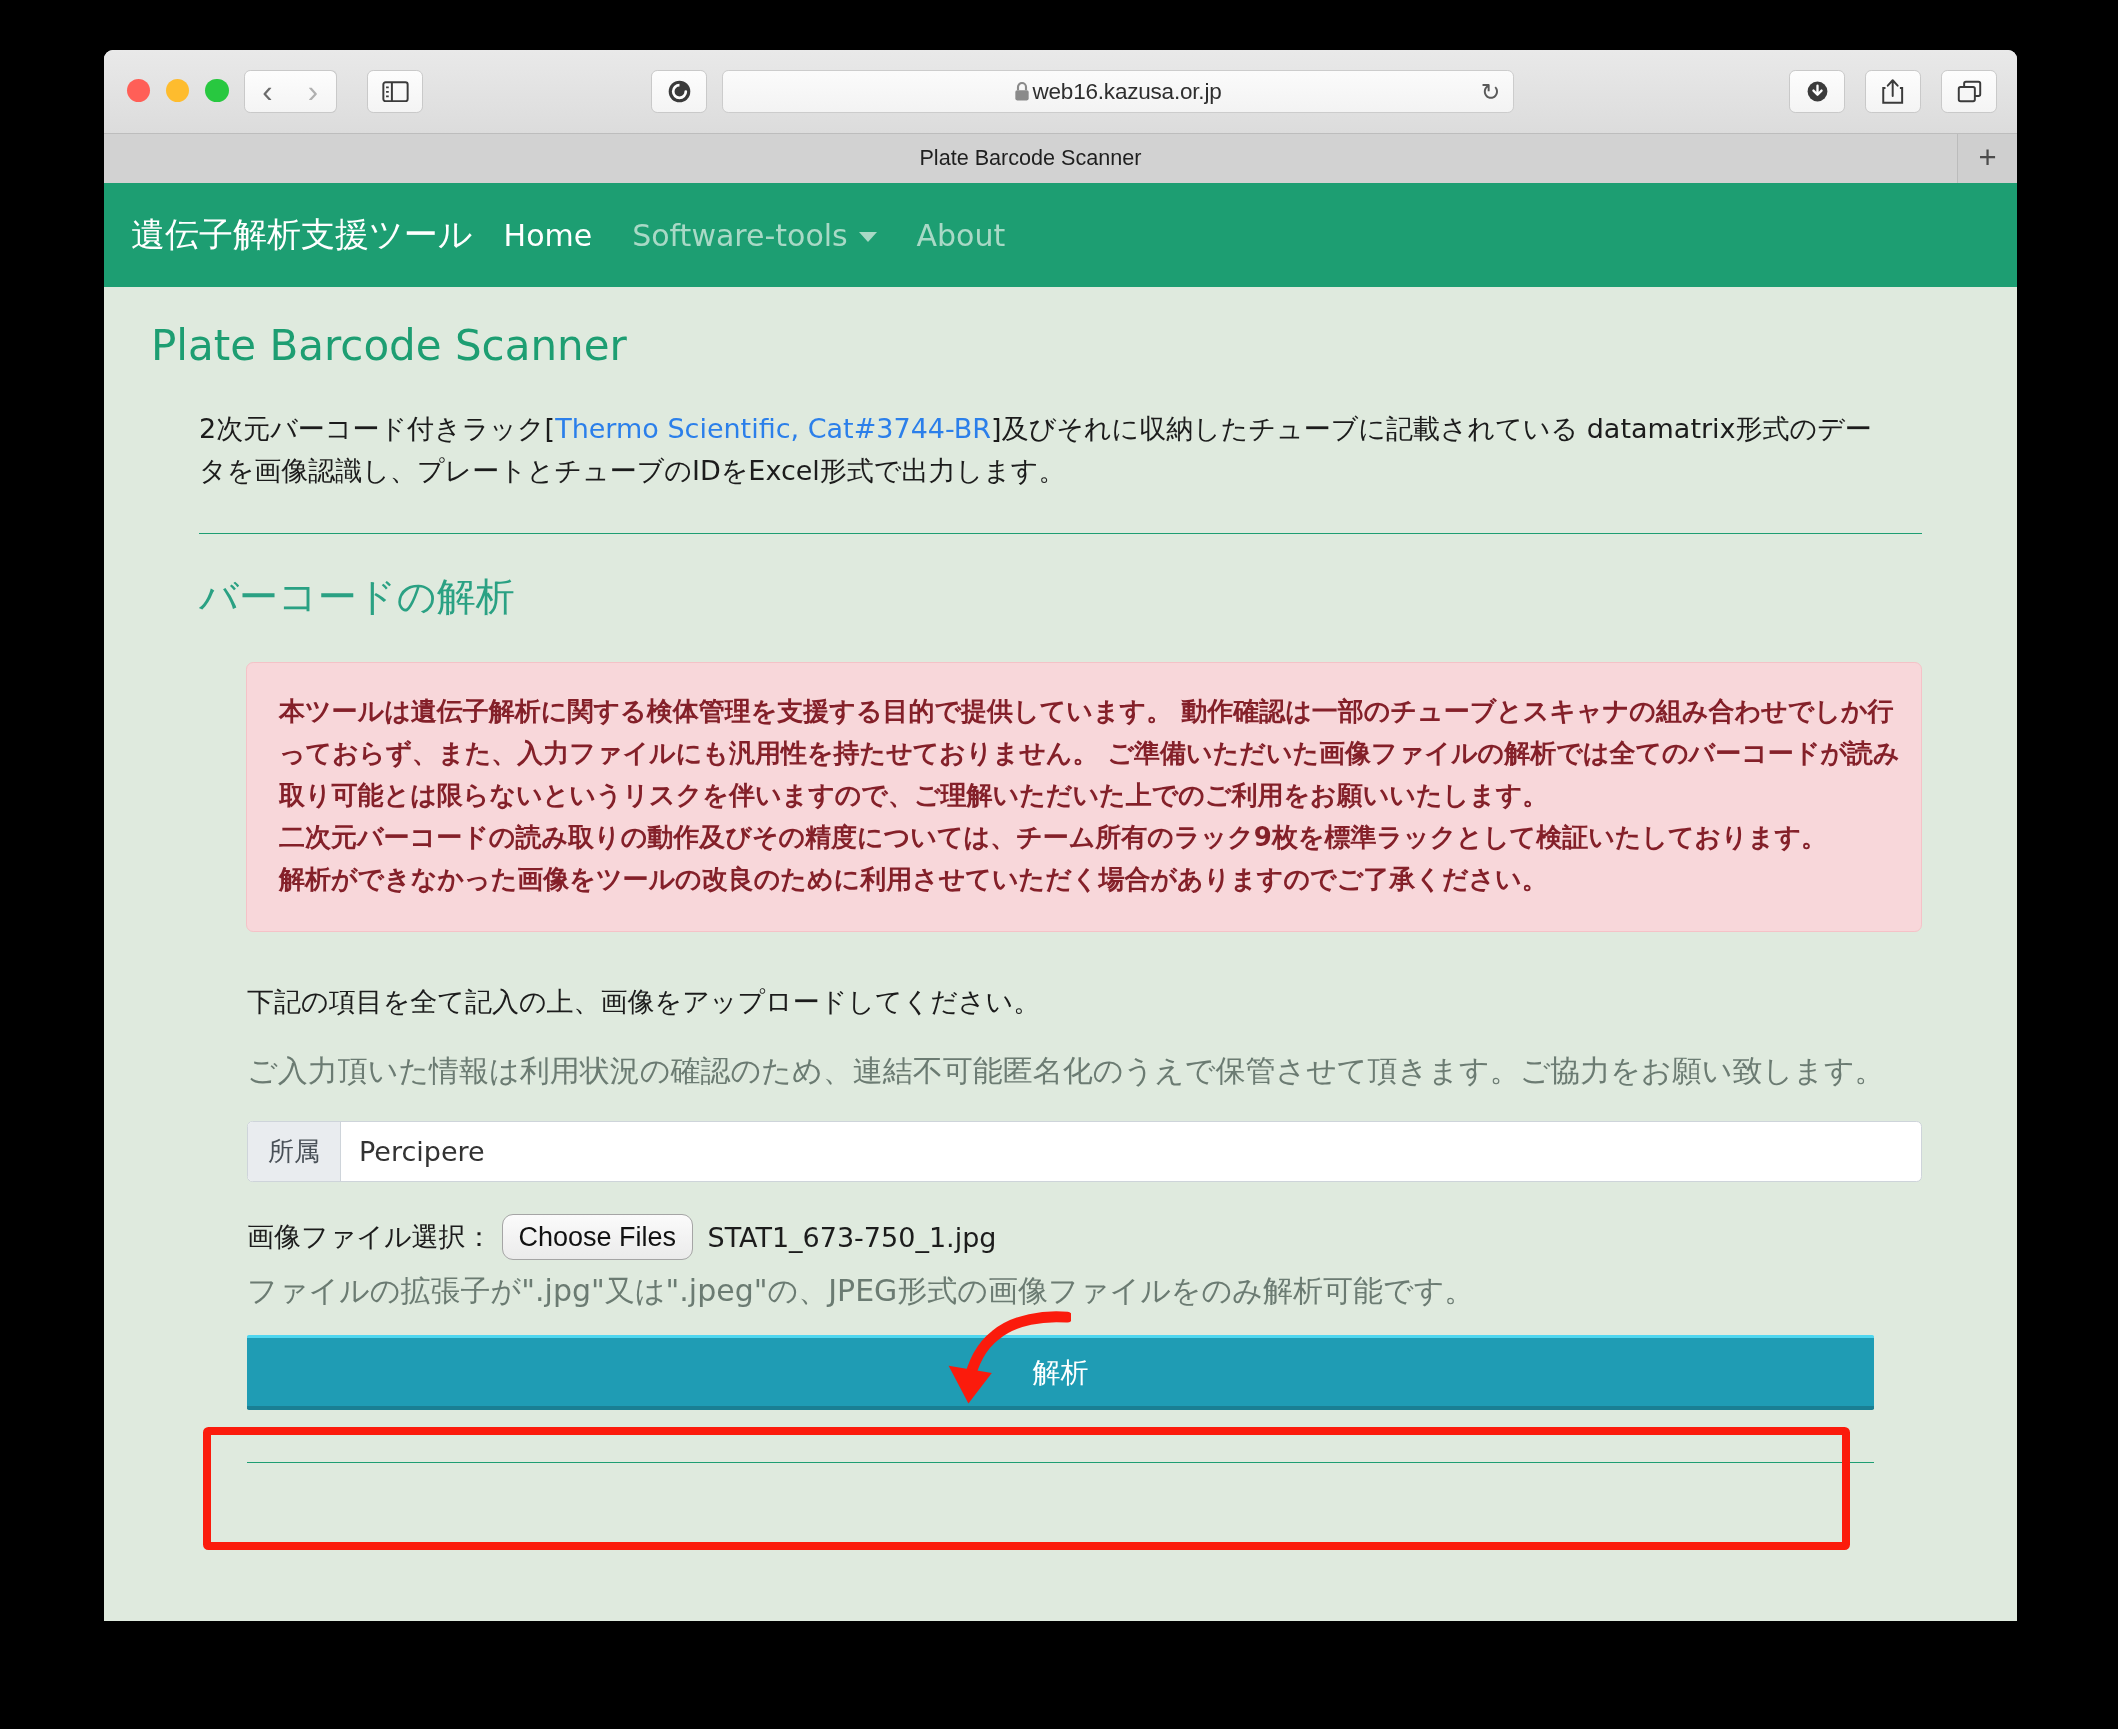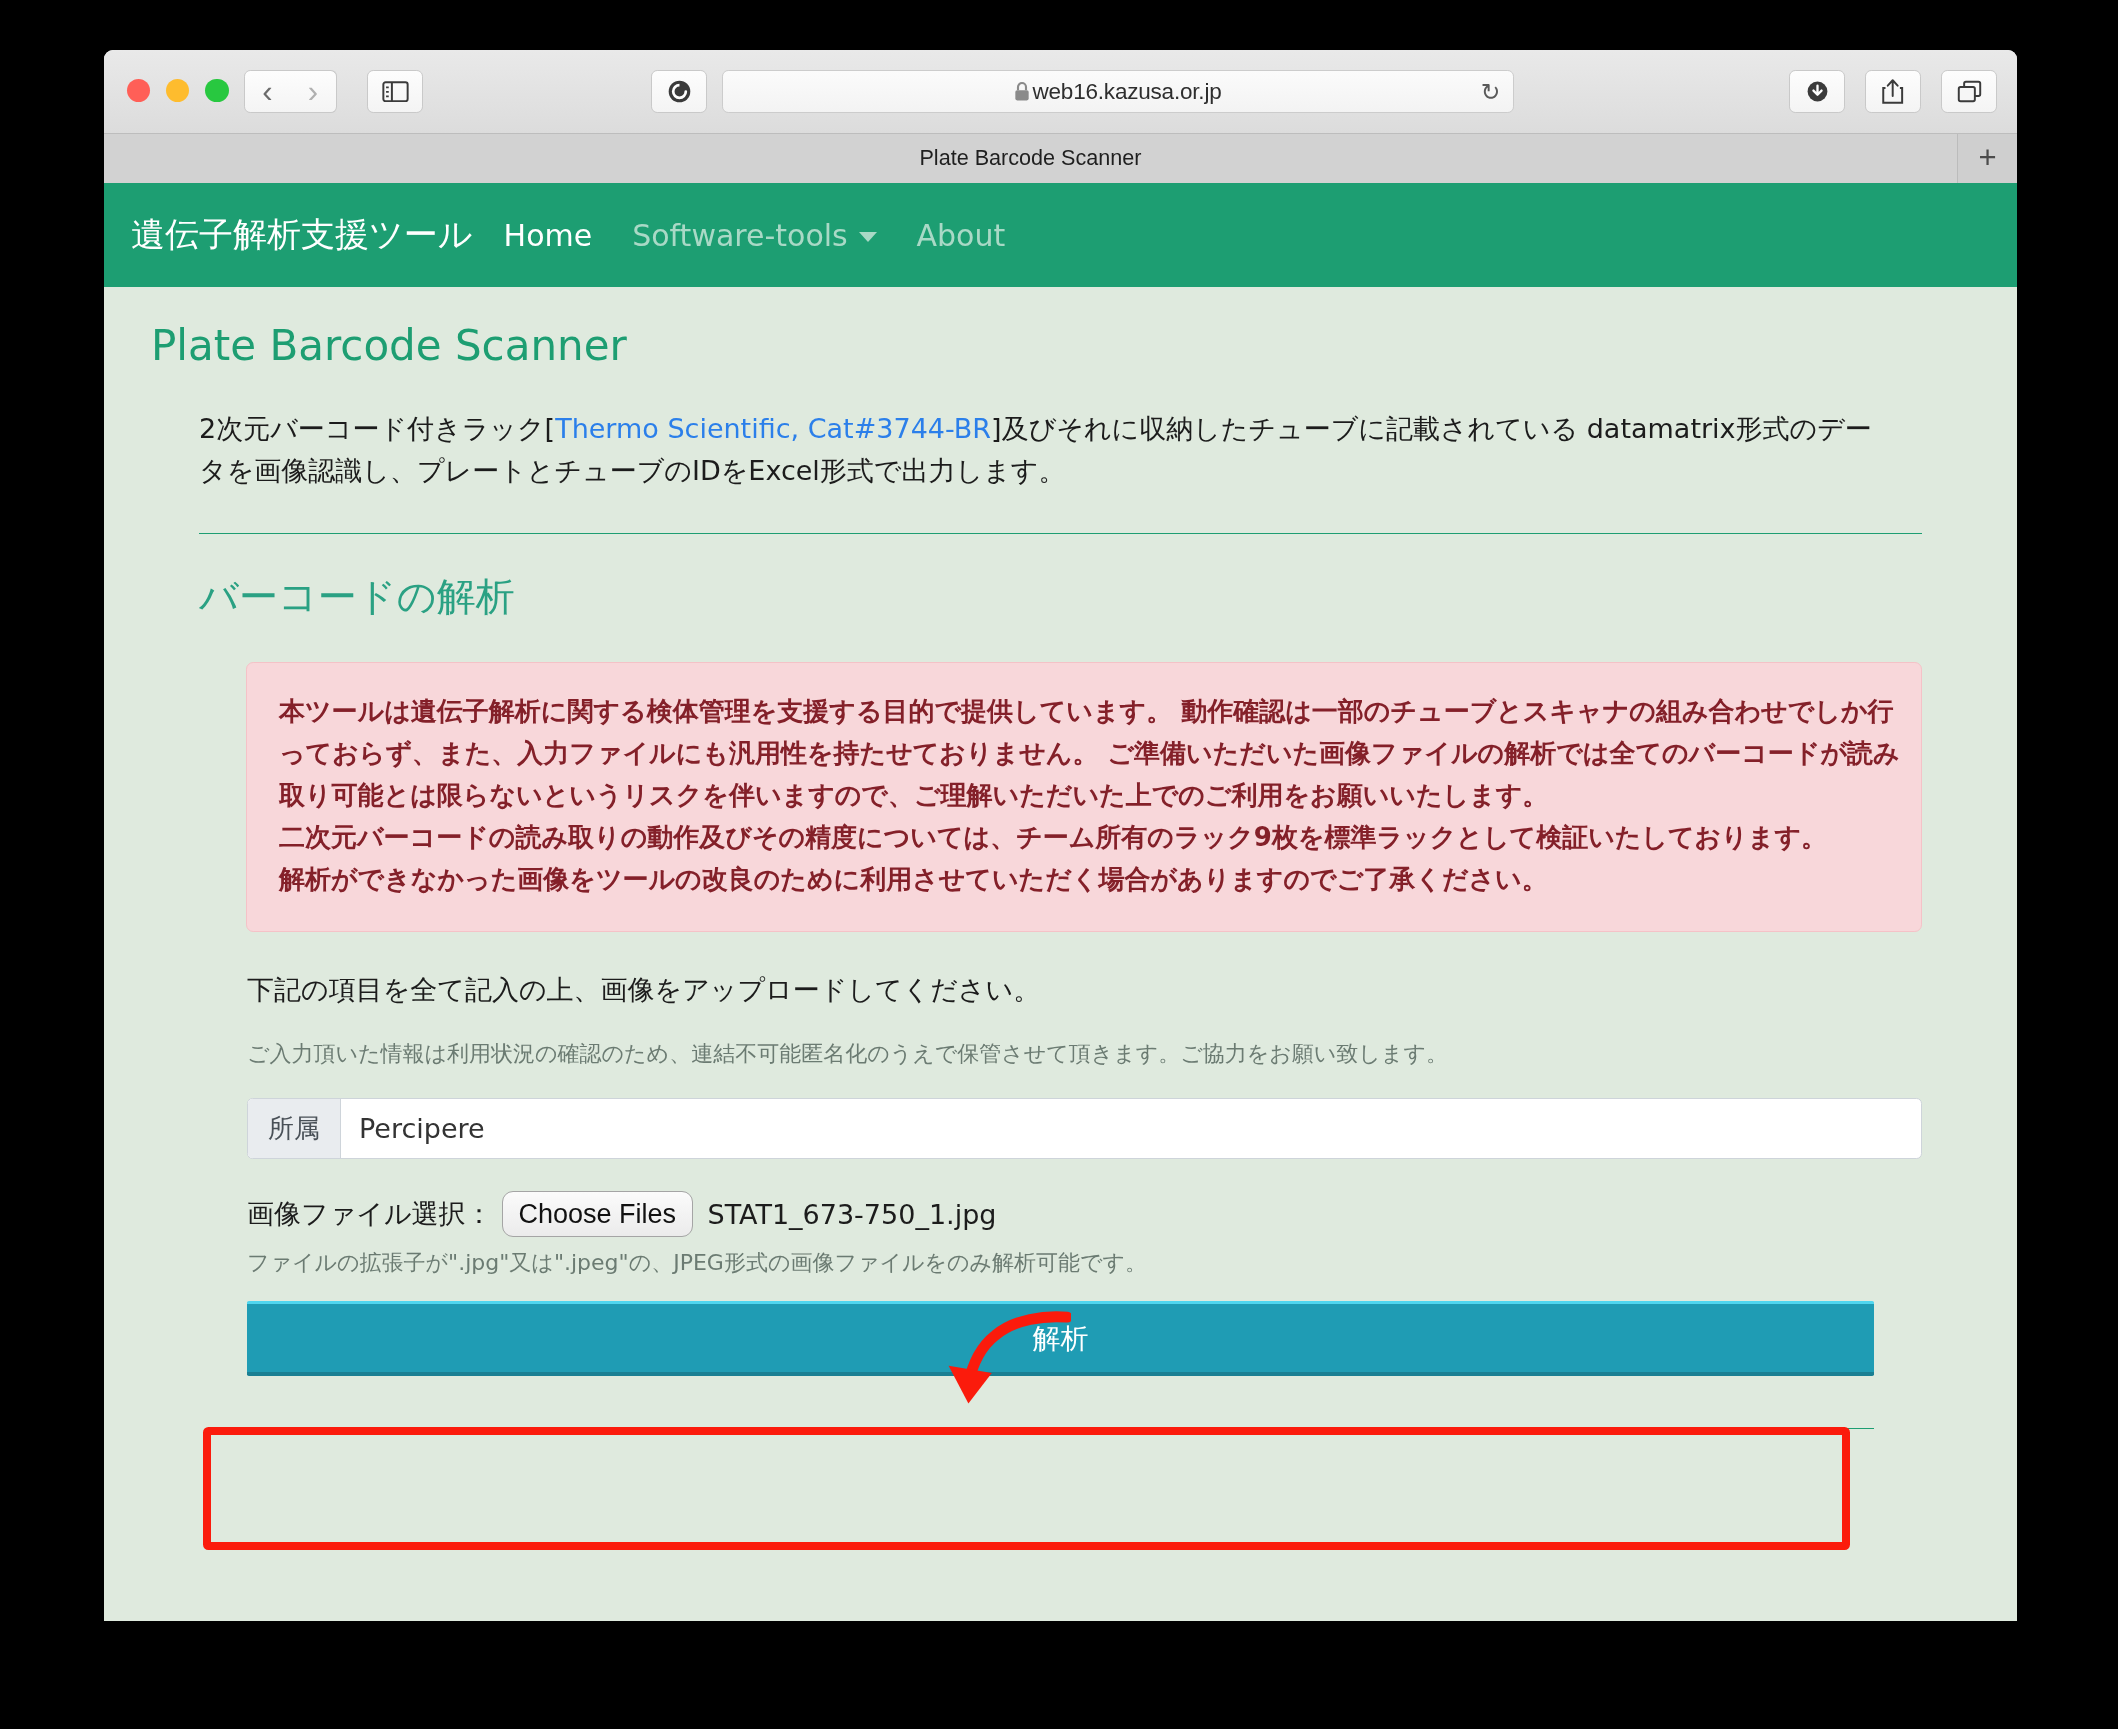--- a/index.html
+++ b/index.html
@@ -159,21 +159,21 @@
     border-radius: 7.2px;
     padding: 27px 16px 31px 32px;
     color: #842029;
     font-weight: bold;
     font-size: 26px;
     line-height: 1.62;
     font-family: "DejaVu Sans", sans-serif;
   }
   .alert p { margin: 0; }
 
-  .form-wrap { margin: 0 48px 0 48px; padding-top: 40px; }
+  .form-wrap { margin: 0 48px 0 48px; padding-top: 52px; }
 
   .upload-note {
     font-size: 27px; color: #1c1c1c; margin: 0 0 31px 48px;
     font-family: "DejaVu Sans", sans-serif;
   }
 
   .input-group {
     display: flex; align-items: stretch;
     margin: 0 0 0 48px;
     height: 61px;
@@ -192,21 +192,21 @@
     white-space: nowrap;
   }
   .ig-input {
     flex: 1;
     display: flex; align-items: center;
     padding: 0 18px;
     font-size: 27px; color: #333;
     font-family: "DejaVu Sans", sans-serif;
   }
   .help-text {
-    font-size: 22px; color: #6b7b72;
+    font-size: 30px; color: #6b7b72;
     margin: 12.6px 0 0 48px;
     font-family: "DejaVu Sans", sans-serif;
   }
 
   .file-row {
     display: flex; align-items: center;
     margin: 32px 0 0 48px;
     font-size: 27px; color: #1c1c1c;
     font-family: "DejaVu Sans", sans-serif;
   }

